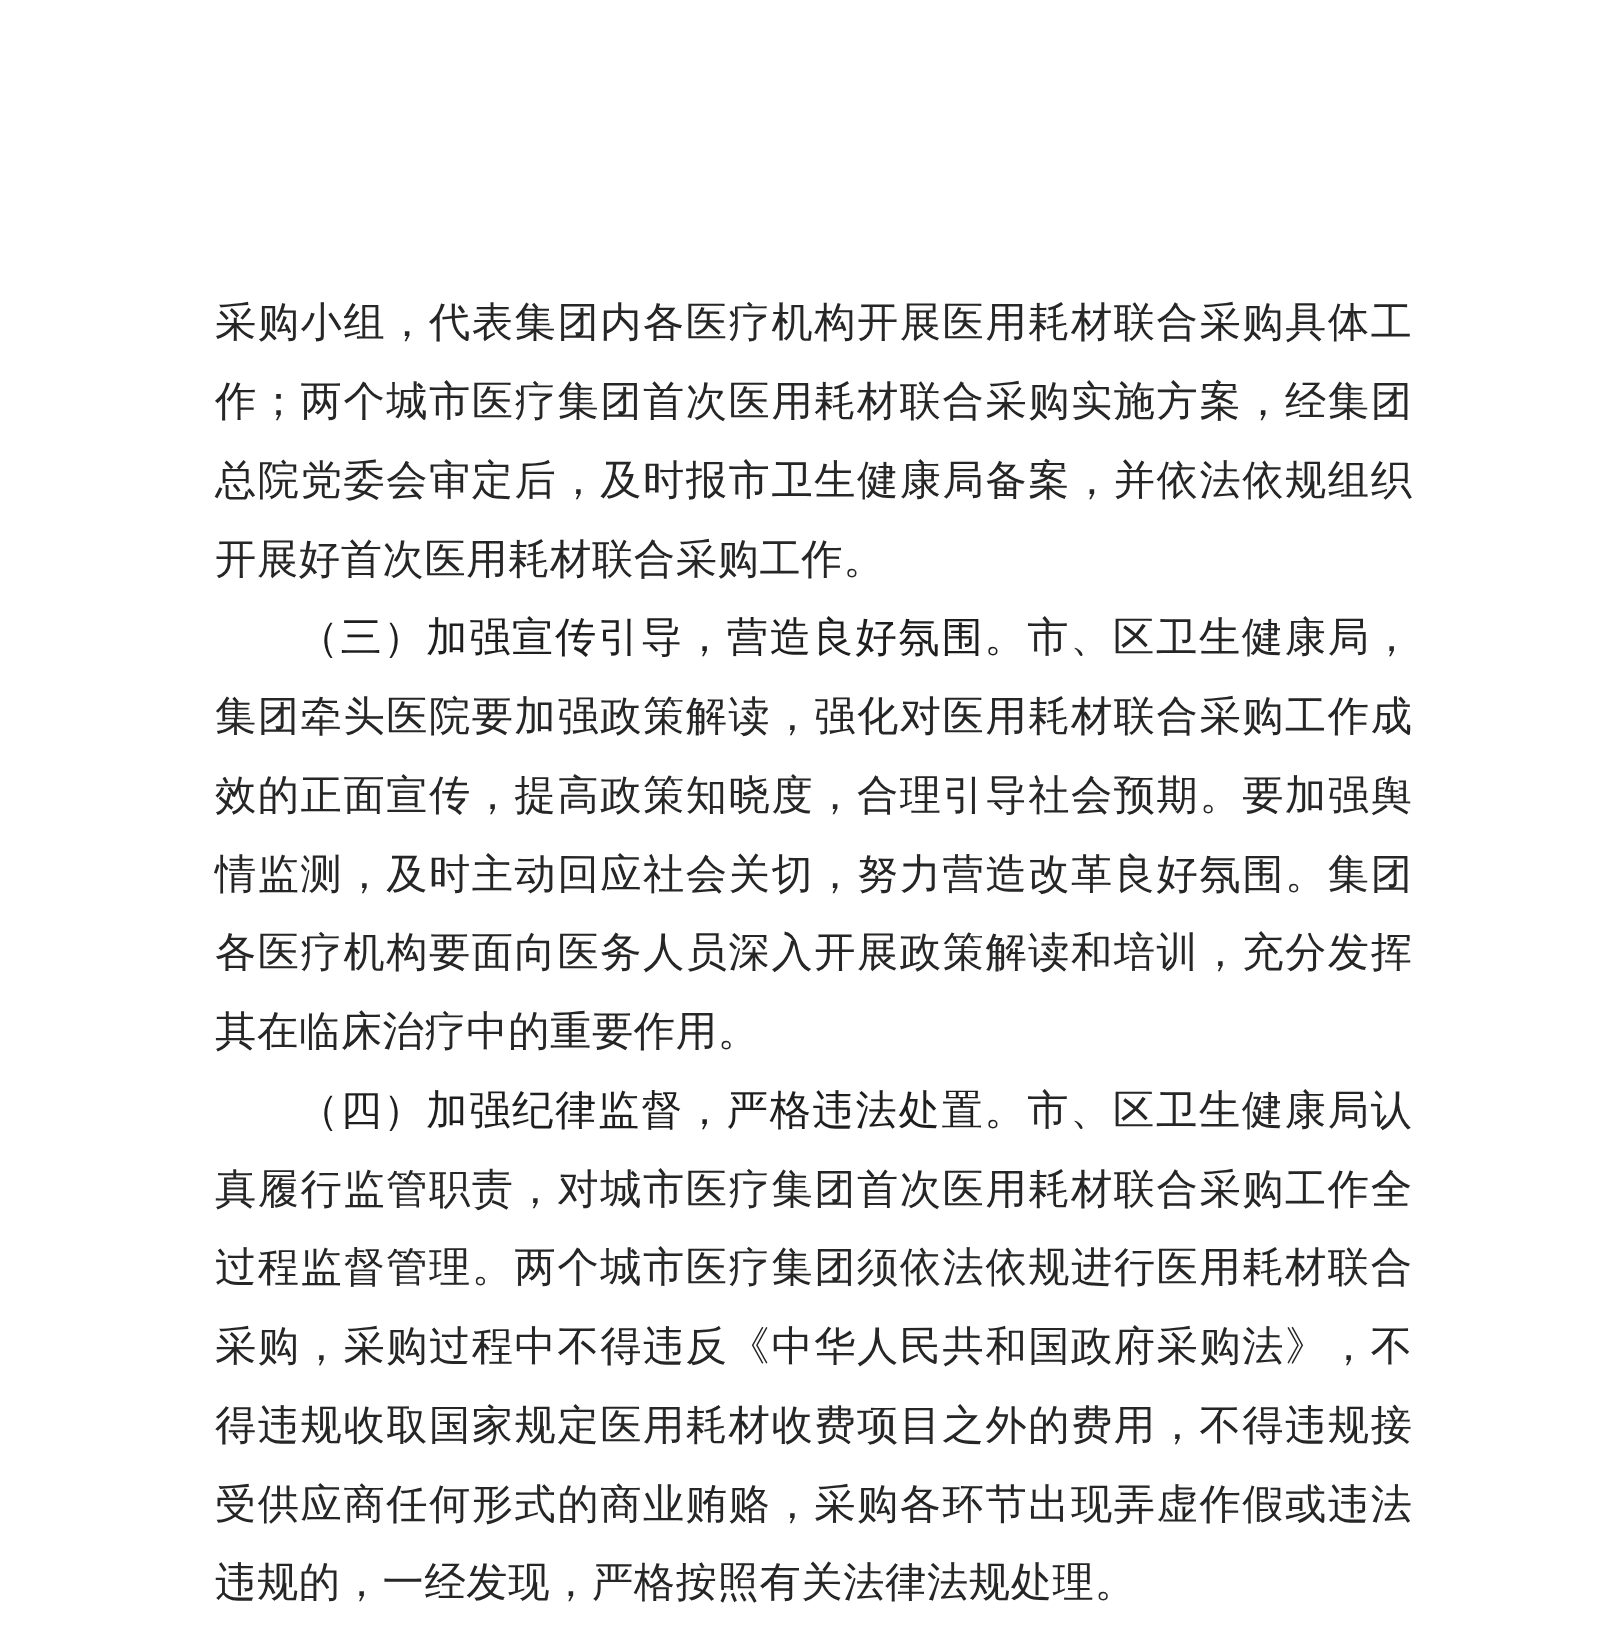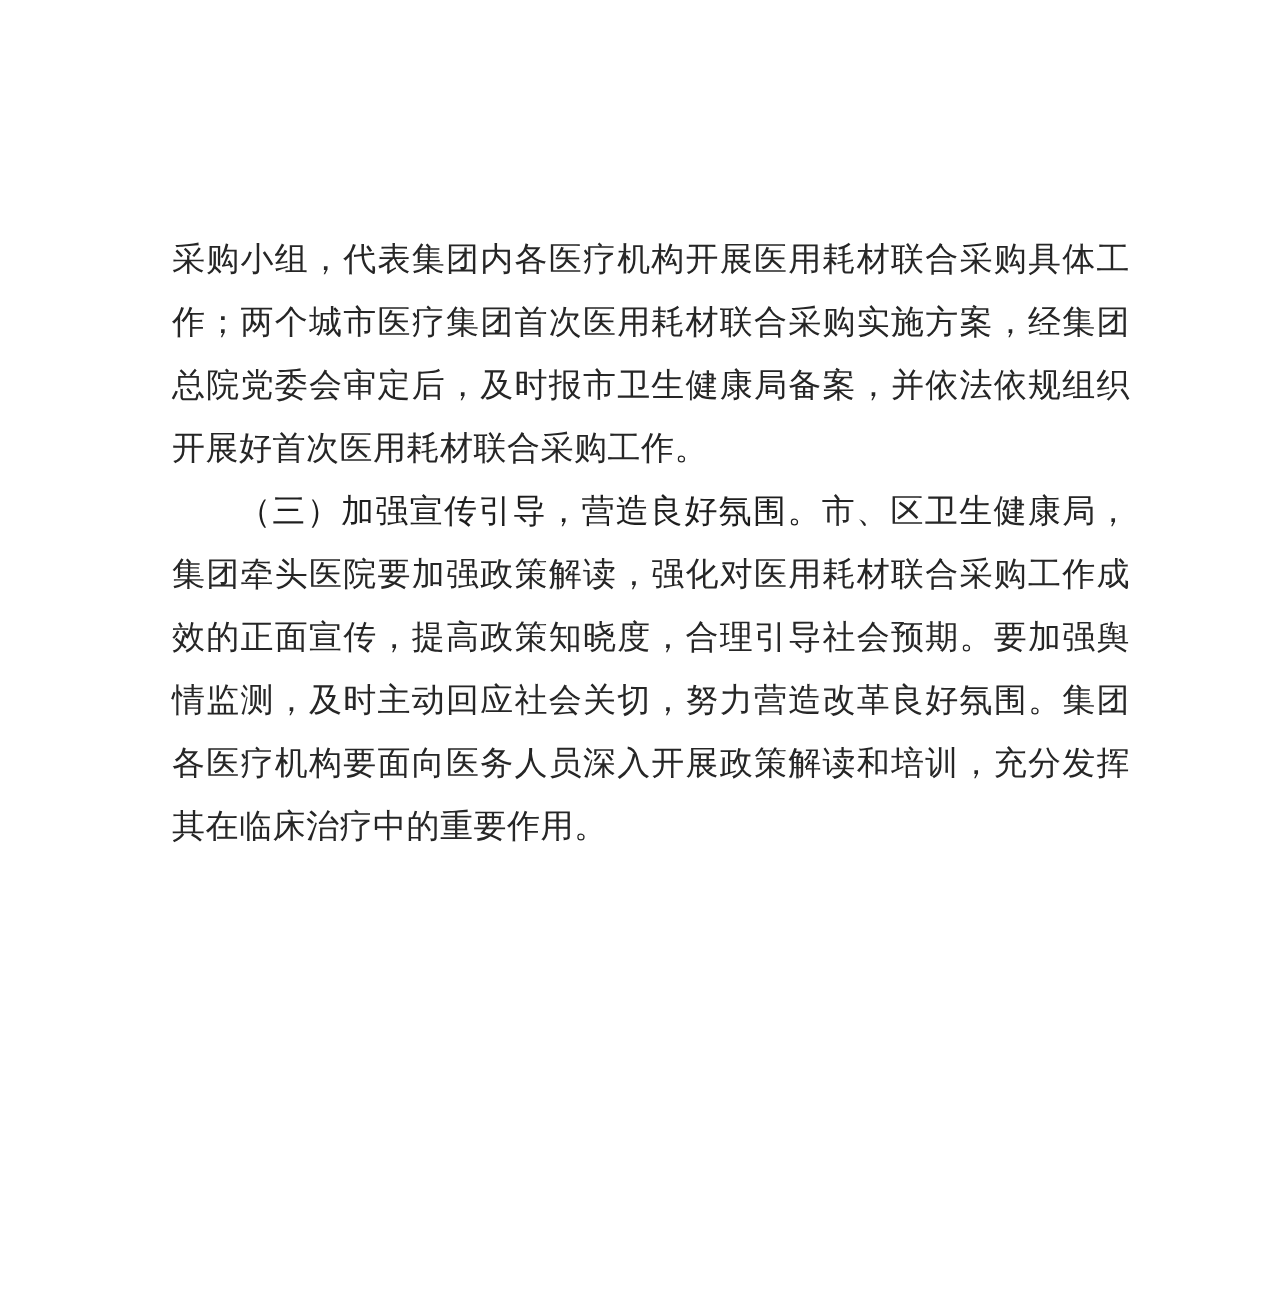--- a/index.html
+++ b/index.html
@@ -41,14 +41,15 @@
     color: #1e1e1e;
   }
 </style>
 </head>
 <body>
 
 <div class="document-page">
   <div class="document-body">
       <p class="para"><span class="run">采购小组，代表集团内各医疗机构开展医用耗材联合采购具体工作；两个城市医疗集团首次医用耗材联合采购实施方案，经集团总院党委会审定后，及时报市卫生健康局备案，并依法依规组织开展好首次医用耗材联合采购工作。</span></p>
       <p class="para indent"><span class="run bold">（三）加强宣传引导，营造良好氛围。</span><span class="run">市、区卫生健康局，集团牵头医院要加强政策解读，强化对医用耗材联合采购工作成效的正面宣传，提高政策知晓度，合理引导社会预期。要加强舆情监测，及时主动回应社会关切，努力营造改革良好氛围。集团各医疗机构要面向医务人员深入开展政策解读和培训，充分发挥其在临床治疗中的重要作用。</span></p>
+      <p class="para indent"><span class="run bold">（四）加强纪律监督，严格违法处置。</span><span class="run">市、区卫生健康局认真履行监管职责，对城市医疗集团首次医用耗材联合采购工作全过程监督管理。两个城市医疗集团须依法依规进行医用耗材联合采购，采购过程中不得违反《中华人民共和国政府采购法》，不得违规收取国家规定医用耗材收费项目之外的费用，不得违规接受供应商任何形式的商业贿赂，采购各环节出现弄虚作假或违法违规的，一经发现，严格按照有关法律法规处理。</span></p>
     </div>
 </div>
 
 </body></html>

